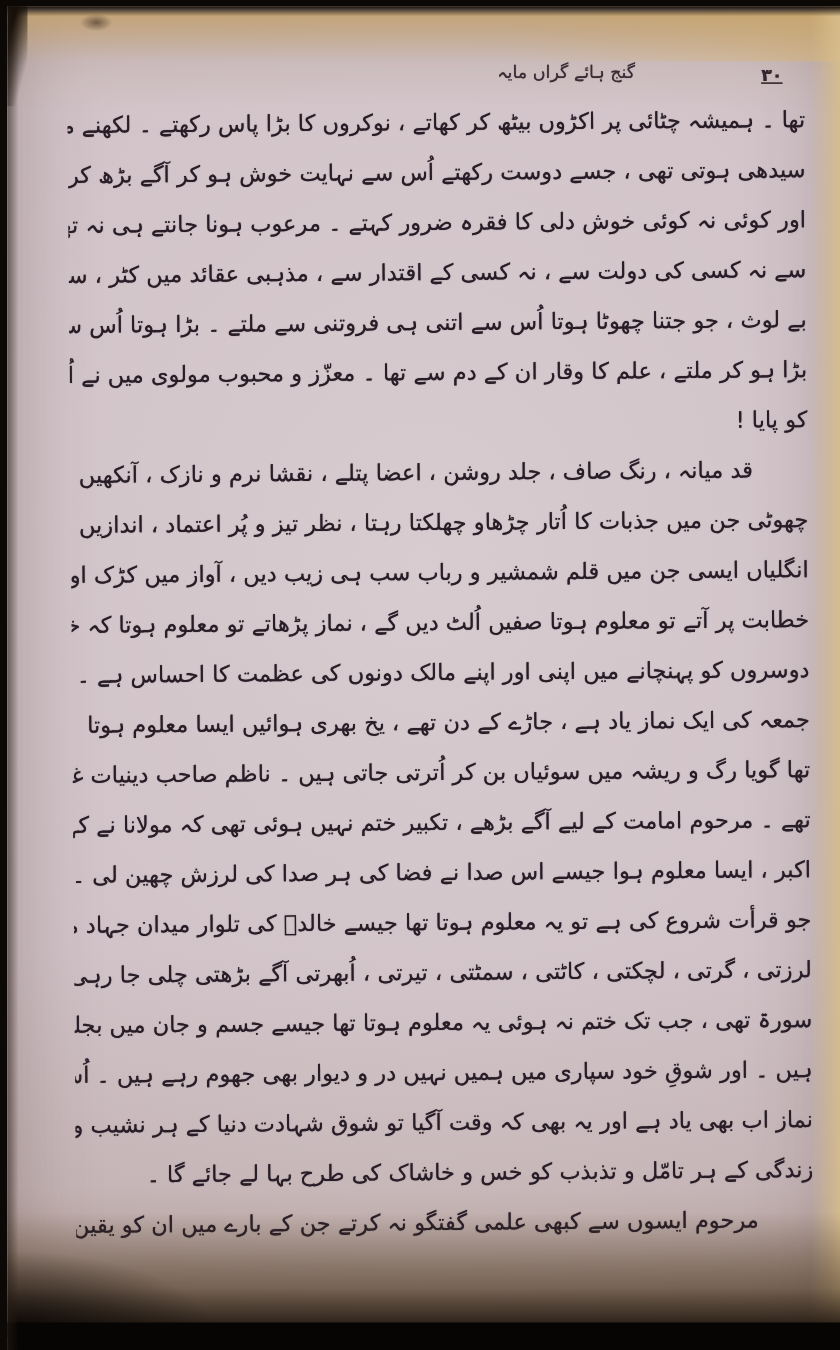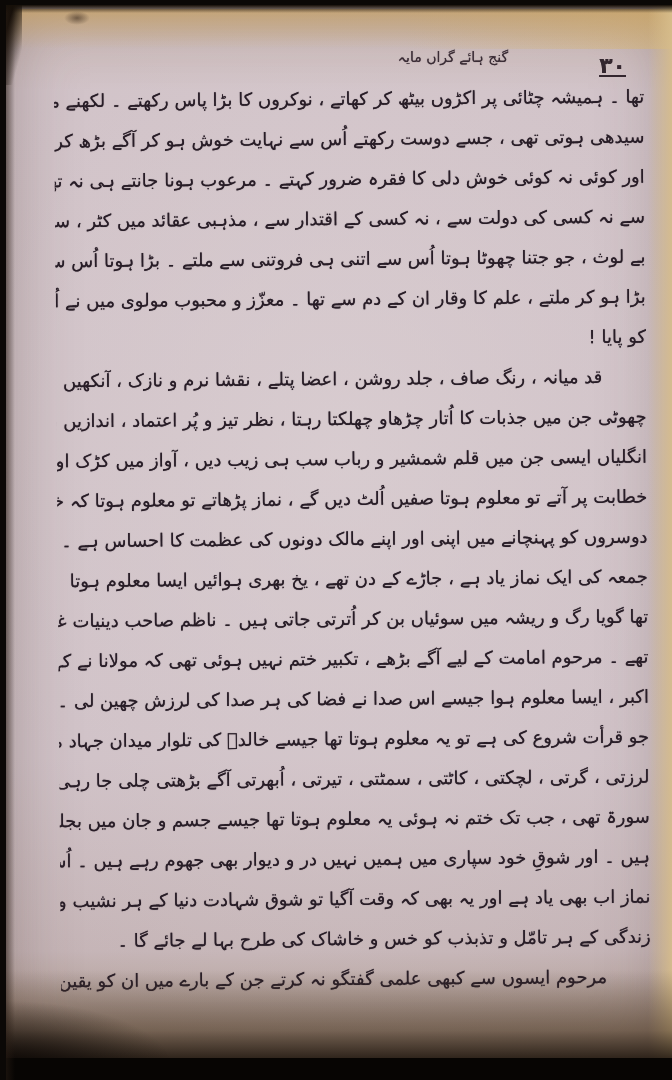--- a/index.html
+++ b/index.html
@@ -37,21 +37,21 @@
     background:radial-gradient(ellipse,rgba(45,30,22,.55),rgba(45,30,22,0) 70%);}
 
   
   .running-title{
     position:absolute;top:44px;left:372px;width:150px;
     font-size:14px;color:#3a2c35;text-align:center;letter-spacing:.5px;
     text-shadow:0 0 .7px rgba(58,44,53,.8);
   }
   .page-number{
     position:absolute;top:48px;right:46px;
-    font-size:22px;color:#33262e;font-weight:bold;
+    font-size:14px;color:#33262e;font-weight:bold;
     text-shadow:0 0 .6px rgba(51,38,46,.8);
     text-decoration:underline;
   }
   .body-text{
     position:absolute;top:74px;right:28px;left:48px;
     direction:rtl;unicode-bidi:isolate;
     transform:rotate(-0.45deg);transform-origin:50% 0;
     color:#281d27;
     font-size:18px;line-height:40px;
     text-shadow:0 0 .7px rgba(40,29,39,.85);

